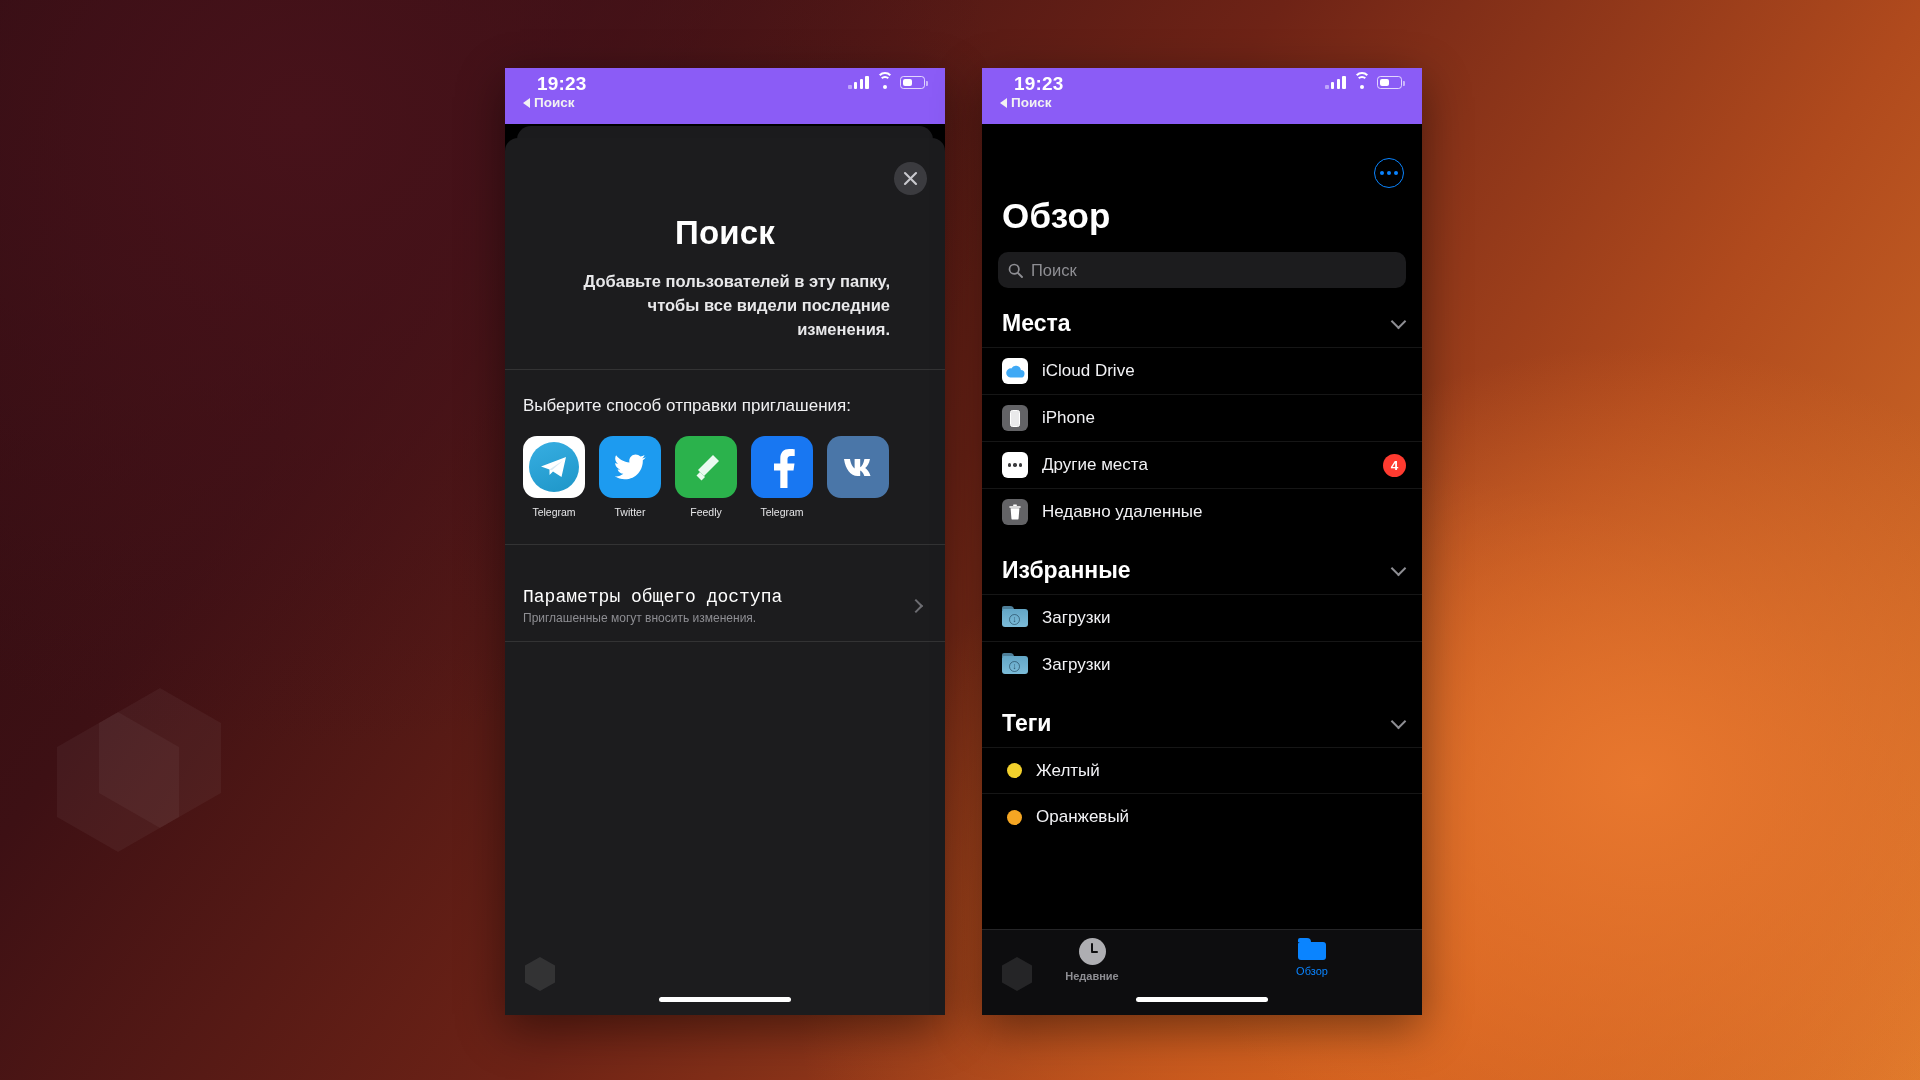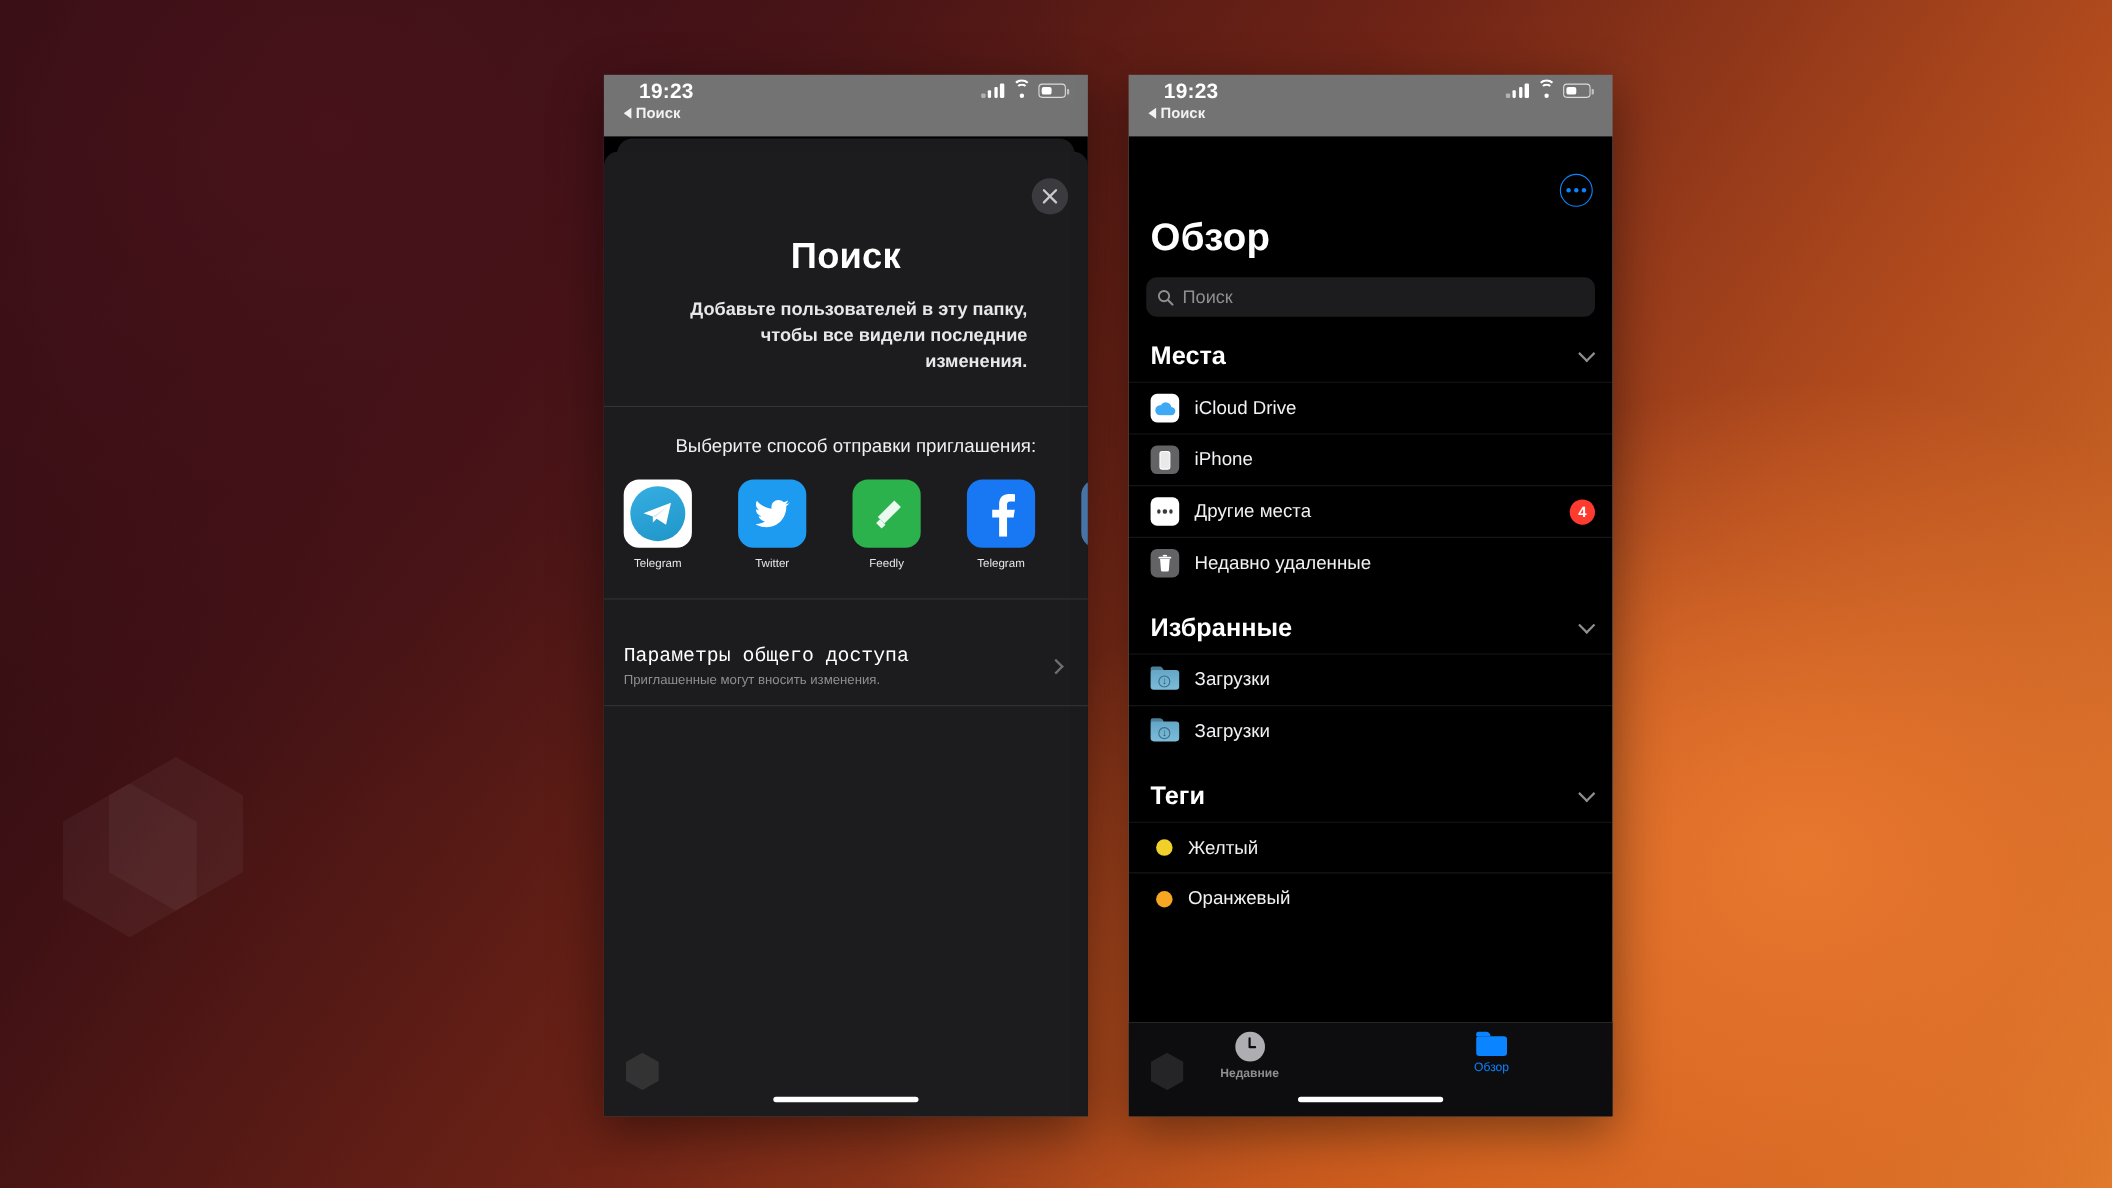--- a/index.html
+++ b/index.html
@@ -22,24 +22,23 @@
     width: 122px; height: 140px;
     background: rgba(255,255,255,0.045);
     clip-path: polygon(50% 0%, 100% 25%, 100% 75%, 50% 100%, 0% 75%, 0% 25%);
   }
   #hex-a { left: 57px; top: 712px; }
   #hex-b { left: 99px; top: 688px; }
 
   
   .phone {
     position: absolute;
-    background: #737373;
+    background: #8b5cf6;
     overflow: hidden;
     box-shadow: 0 14px 44px rgba(0,0,0,0.45);
-    margin-left: 44px;
   }
   #phone-left  { left: 505px; top: 68px; width: 440px; height: 947px; }
   #phone-right { left: 982px; top: 68px; width: 440px; height: 947px; }
 
   
   .statusbar { position: relative; height: 56px; color: #fff; }
   .sb-time {
     position: absolute; left: 32px; top: 5px;
     font-size: 19px; font-weight: bold; letter-spacing: .2px;
   }
@@ -126,24 +125,24 @@
     position: absolute; left: 0; top: 12px; width: 136px; height: 88px;
     background: linear-gradient(#6cb6d6 0%, #7cc6e3 45%, #9ad6ee 100%);
     border-radius: 5px 6px 5px 5px;
   }
   .folder-label {
     margin-top: 11px; color: #fff; font-size: 15.5px; font-weight: bold;
   }
   .divider { height: 1px; background: rgba(255,255,255,0.10); }
   .sheet-sep { margin-top: 27px; }
   .share-prompt {
-    padding: 26px 0 0 18px; color: #f0f0f2; font-size: 17px; text-align: center;
+    padding: 26px 0 0 18px; color: #f0f0f2; font-size: 17px;
   }
   .apps {
-    display: flex; gap: 42px; padding: 20px 0 0 18px; overflow: hidden;
+    display: flex; gap: 14px; padding: 20px 0 0 18px; overflow: hidden;
   }
   .app { width: 62px; flex: 0 0 auto; text-align: center; }
   .app-icon {
     width: 62px; height: 62px; border-radius: 14px;
     display: flex; align-items: center; justify-content: center;
     position: relative; overflow: hidden;
   }
   .app-label {
     margin-top: 8px; font-size: 10.5px; color: #e6e6e8;
     white-space: nowrap; overflow: hidden;

